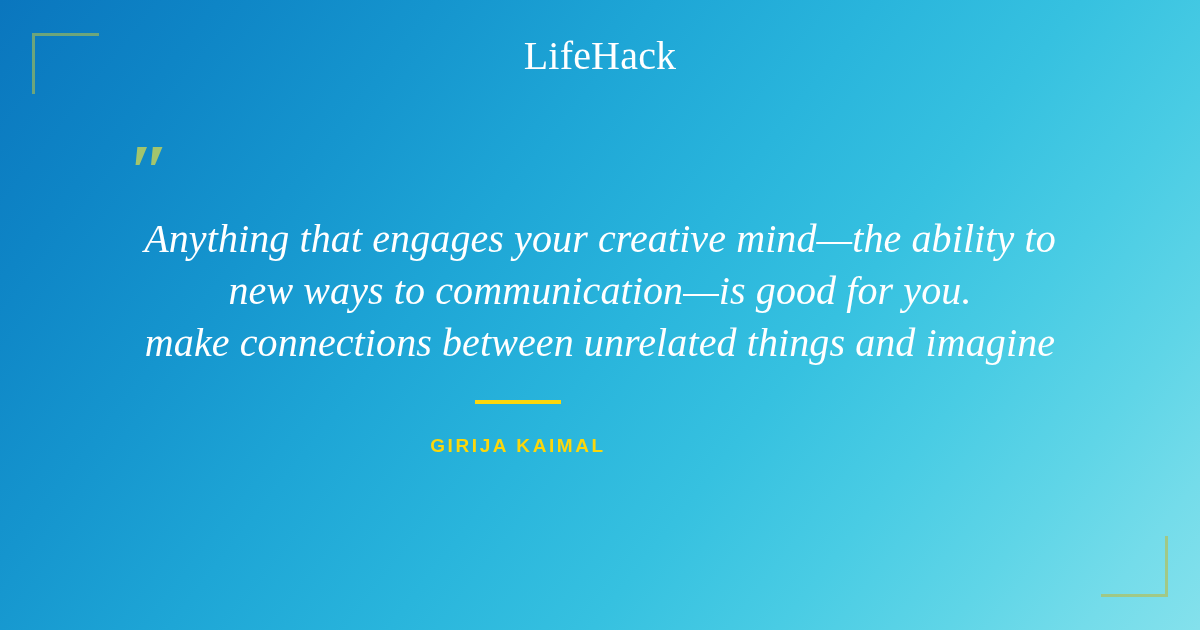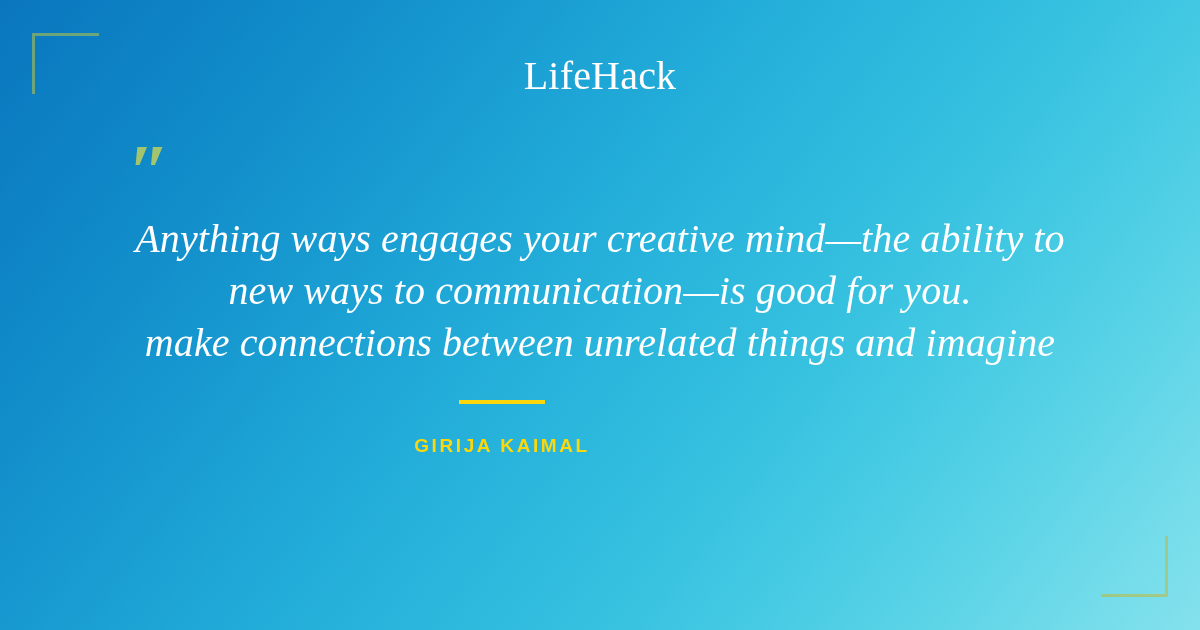--- a/index.html
+++ b/index.html
@@ -53,21 +53,21 @@
     bottom: 33px;
     width: 67px;
     height: 61px;
     border-bottom: 3px solid rgba(176, 192, 96, 0.72);
     border-right: 3px solid rgba(176, 192, 96, 0.72);
   }
 
   
   .brand {
     position: absolute;
-    top: 56px;
+    top: 36px;
     left: 0;
     width: 100%;
     text-align: center;
   }
   .brand-logo {
     display: inline-block;
     font-family: "Liberation Serif", "DejaVu Serif", serif;
     font-size: 40px;
     line-height: 1;
     font-weight: 400;
@@ -109,21 +109,21 @@
     font-size: 40px;
     line-height: 52px;
     color: #FFFFFF;
     letter-spacing: 0.1px;
   }
   .quote-line { display: block; white-space: nowrap; }
 
   
   .attribution {
     position: absolute;
-    left: 0;
+    left: 16px;
     top: 400px;
     width: 1004px;
     text-align: center;
   }
   .attr-rule {
     width: 86px;
     height: 4px;
     margin: 0 auto 32px auto;
     background: #FCD70B;
   }
@@ -146,21 +146,21 @@
   <div class="corner corner-br"></div>
 
   <div class="brand">
     <span class="brand-logo">LifeHack</span>
   </div>
 
   <div class="quote-wrap">
     <span class="quote-mark">″</span>
 
     <div class="quote-text">
-      <span class="quote-line">Anything ways engages your creative mind—the ability to</span>
+      <span class="quote-line">Anything that engages your creative mind—the ability to</span>
       <span class="quote-line">new ways to communication—is good for you.</span>
       <span class="quote-line">make connections between unrelated things and imagine</span>
     </div>
   </div>
 
   <div class="attribution">
     <div class="attr-rule"></div>
     <span class="attr-name">GIRIJA KAIMAL</span>
   </div>
 

